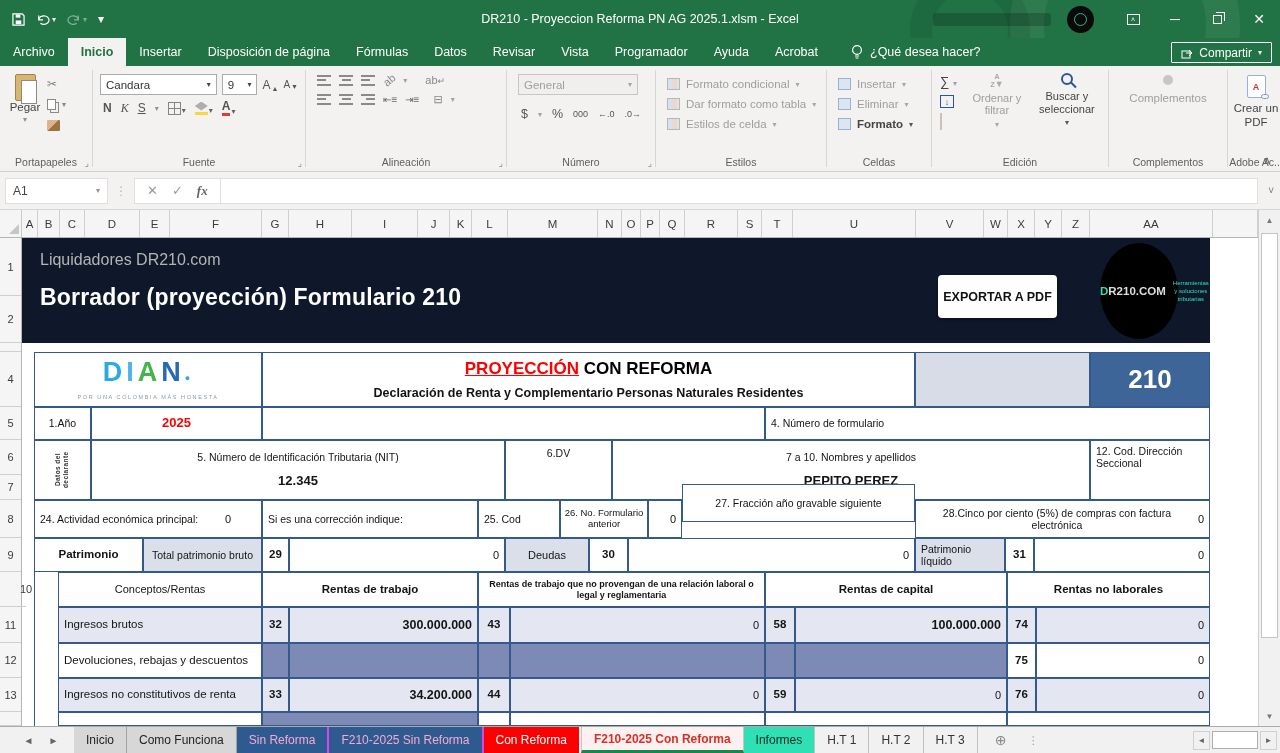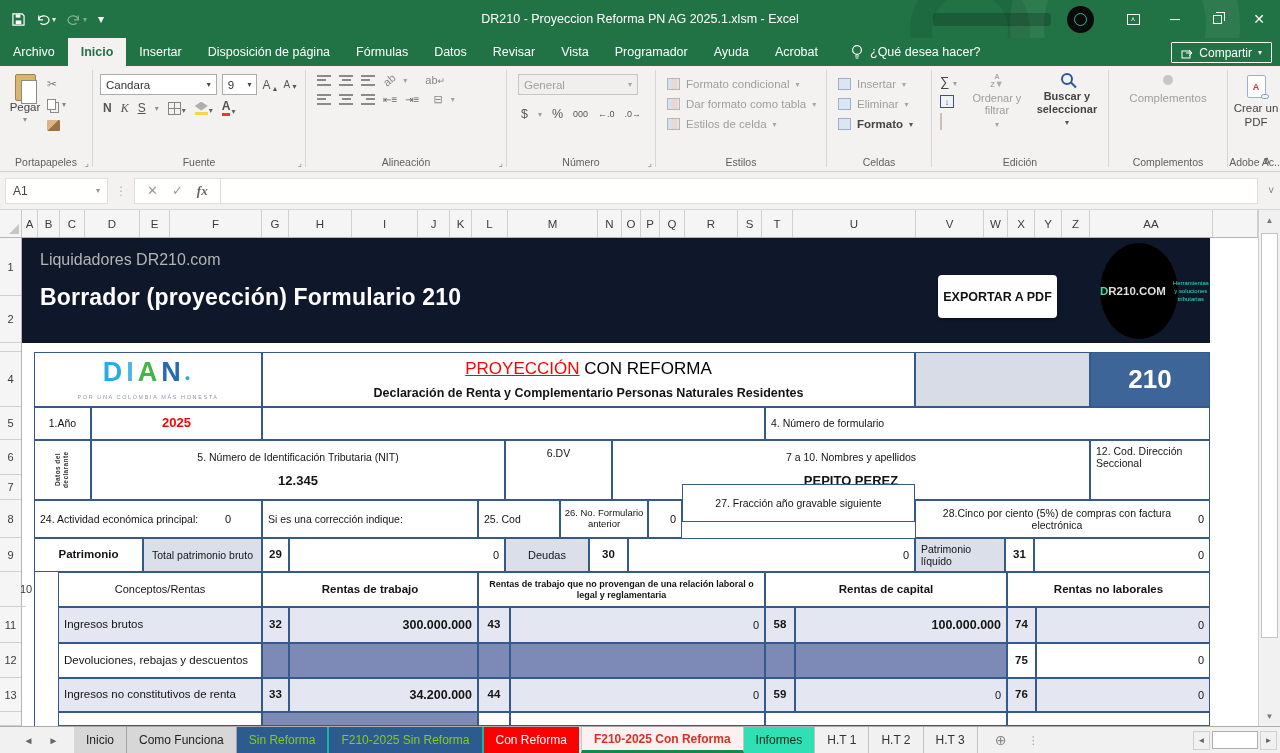--- a/index.html
+++ b/index.html
@@ -124,39 +124,39 @@
 .fc.col{flex-direction:column;justify-content:space-evenly}
 .sm{font-size:10.5px}
 .xs{font-size:9.5px}
 .b{font-weight:bold}
 .code{font-weight:600;font-size:11.5px}
 .num{font-weight:600;font-size:12.5px}
 .redtx{color:#f00}
 .vertical{writing-mode:vertical-rl;transform:rotate(180deg);font-size:6.5px;font-weight:bold;color:#333;letter-spacing:.4px;line-height:1.3}
 .dian-row{display:flex;align-items:baseline;gap:1px;font-size:27px;font-weight:bold;letter-spacing:3px;line-height:1}
 .dian-tag{font-size:5.5px;color:#8d9aa8;letter-spacing:1.6px;margin-top:2px}
-.ft1{font-size:17px;font-weight:normal;color:#000}
+.ft1{font-size:17px;font-weight:bold;color:#000}
 .ft1 .hl{color:#f00;text-decoration:underline}
 .ft2{font-size:12.5px;font-weight:bold;margin-top:1px}
 .fnumbox{background:#3e6598;color:#fff;font-size:26px;font-weight:bold}
 .vline{position:absolute;left:34px;top:572px;width:1px;height:154px;background:#36598c;z-index:2}
 
 
 .vscroll{position:absolute;left:1258px;top:210px;width:22px;height:516px;background:#f1f1f1;border-left:1px solid #cfcfcf;z-index:3}
 .va{position:absolute;left:0;width:21px;height:20px;display:flex;align-items:center;justify-content:center;font-size:8px;color:#777}
 .vthumb{position:absolute;left:2px;top:23px;width:17px;height:405px;background:#fff;border:1px solid #c6c4c2}
 
 
 .sheetbar{position:absolute;left:0;top:726px;width:1280px;height:27px;background:#f1f1f1;border-top:1px solid #ababab;display:flex;align-items:stretch;z-index:4}
 .nav{width:25px;display:flex;align-items:center;justify-content:center;color:#666;font-size:10px}
 .nav.first{margin-left:16px}
 .stabs{display:flex;margin-left:8px}
 .stab{display:flex;align-items:center;padding:0 12px;font-size:12px;color:#222;white-space:nowrap}
 .st-gray{background:#d7d7d7;border-right:1px solid #a3a3a3}
-.st-blue{background:#2e5b8f;color:#84cc16;border-right:2px solid #14b8a6}
+.st-blue{background:#2e5b8f;color:#f9a8d4;border-right:2px solid #d946ef}
 .st-red{background:#fb0000;color:#fff;border-right:2px solid #f1f1f1}
 .st-active{background:#fdf0f0;color:#d93025;font-weight:bold;border-left:1px solid #c6c6c6;border-right:1px solid #c6c6c6;border-bottom:3px solid #13894b}
 .st-teal{background:#2fe0b4;color:#07291c;border-right:1px solid #c0c0c0}
 .st-plain{background:#f1f1f1;color:#333;border-right:1px solid #c0c0c0}
 .addsheet{width:26px;display:flex;align-items:center;justify-content:center;color:#8a8a8a;font-size:14px;margin-left:10px}
 .sdots{display:flex;align-items:center;color:#999;margin-left:14px;font-size:11px}
 .hscroll{margin-left:auto;display:flex;align-items:center;margin-right:3px;gap:2px}
 .ha{width:17px;height:19px;display:flex;align-items:center;justify-content:center;font-size:8px;color:#666;background:#f1f1f1;border:1px solid #d0d0d0}
 .htrack{width:46px;height:18px;background:#fff;border:1px solid #aeaeae}
 </style>
@@ -431,21 +431,21 @@
         </div>
         <div class="edbtn">
           <span class="ic-az">A<br>Z<span style="font-size:9px">▼</span></span>
           <span>Ordenar y filtrar</span>
             <span class="dd">▾</span>
         </div>
         <div class="edbtn en">
           <span class="ic-mag">
               <i></i>
             </span>
-          <span style="font-weight:bold">Buscar y seleccionar</span>
+          <span style="font-weight:normal">Buscar y seleccionar</span>
             <span class="dd">▾</span>
         </div>
       </div>
       <div class="rg-label"><span>Edición</span></div>
     </div>
     <div class="vsep"></div>
 
     <div class="rg" style="width:118px">
       <div class="addinbtn">
         <span class="ic-dot"></span>

